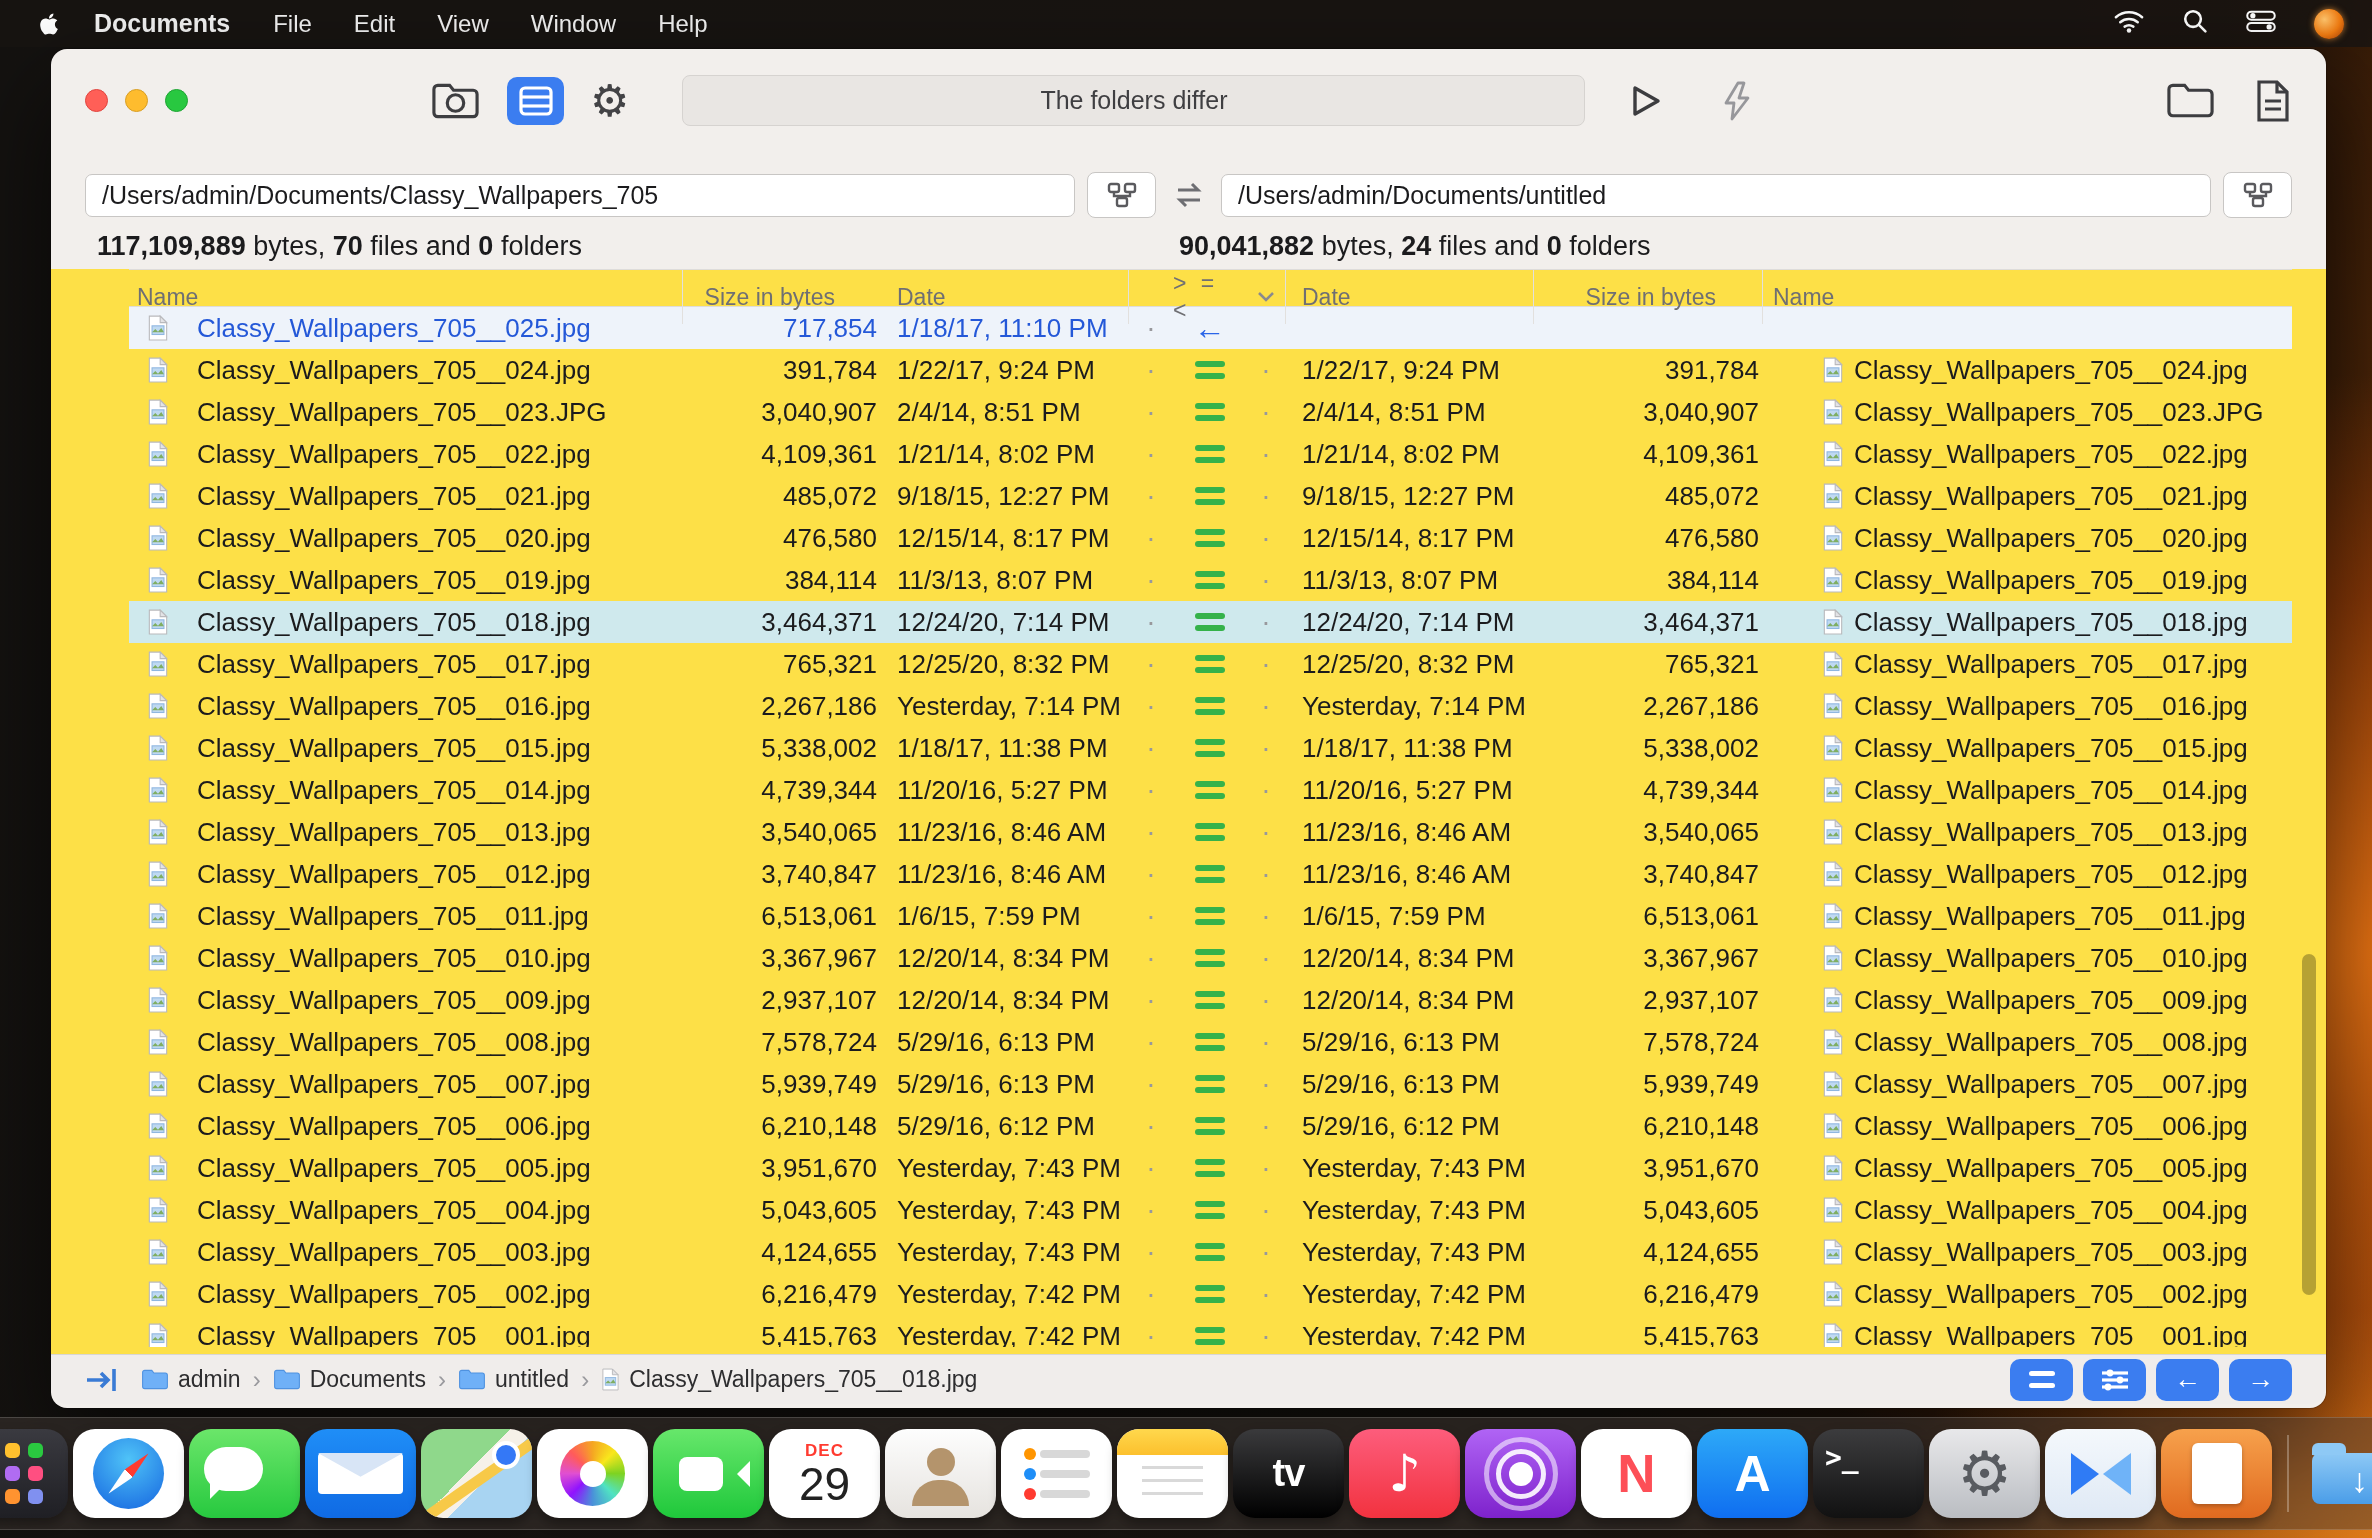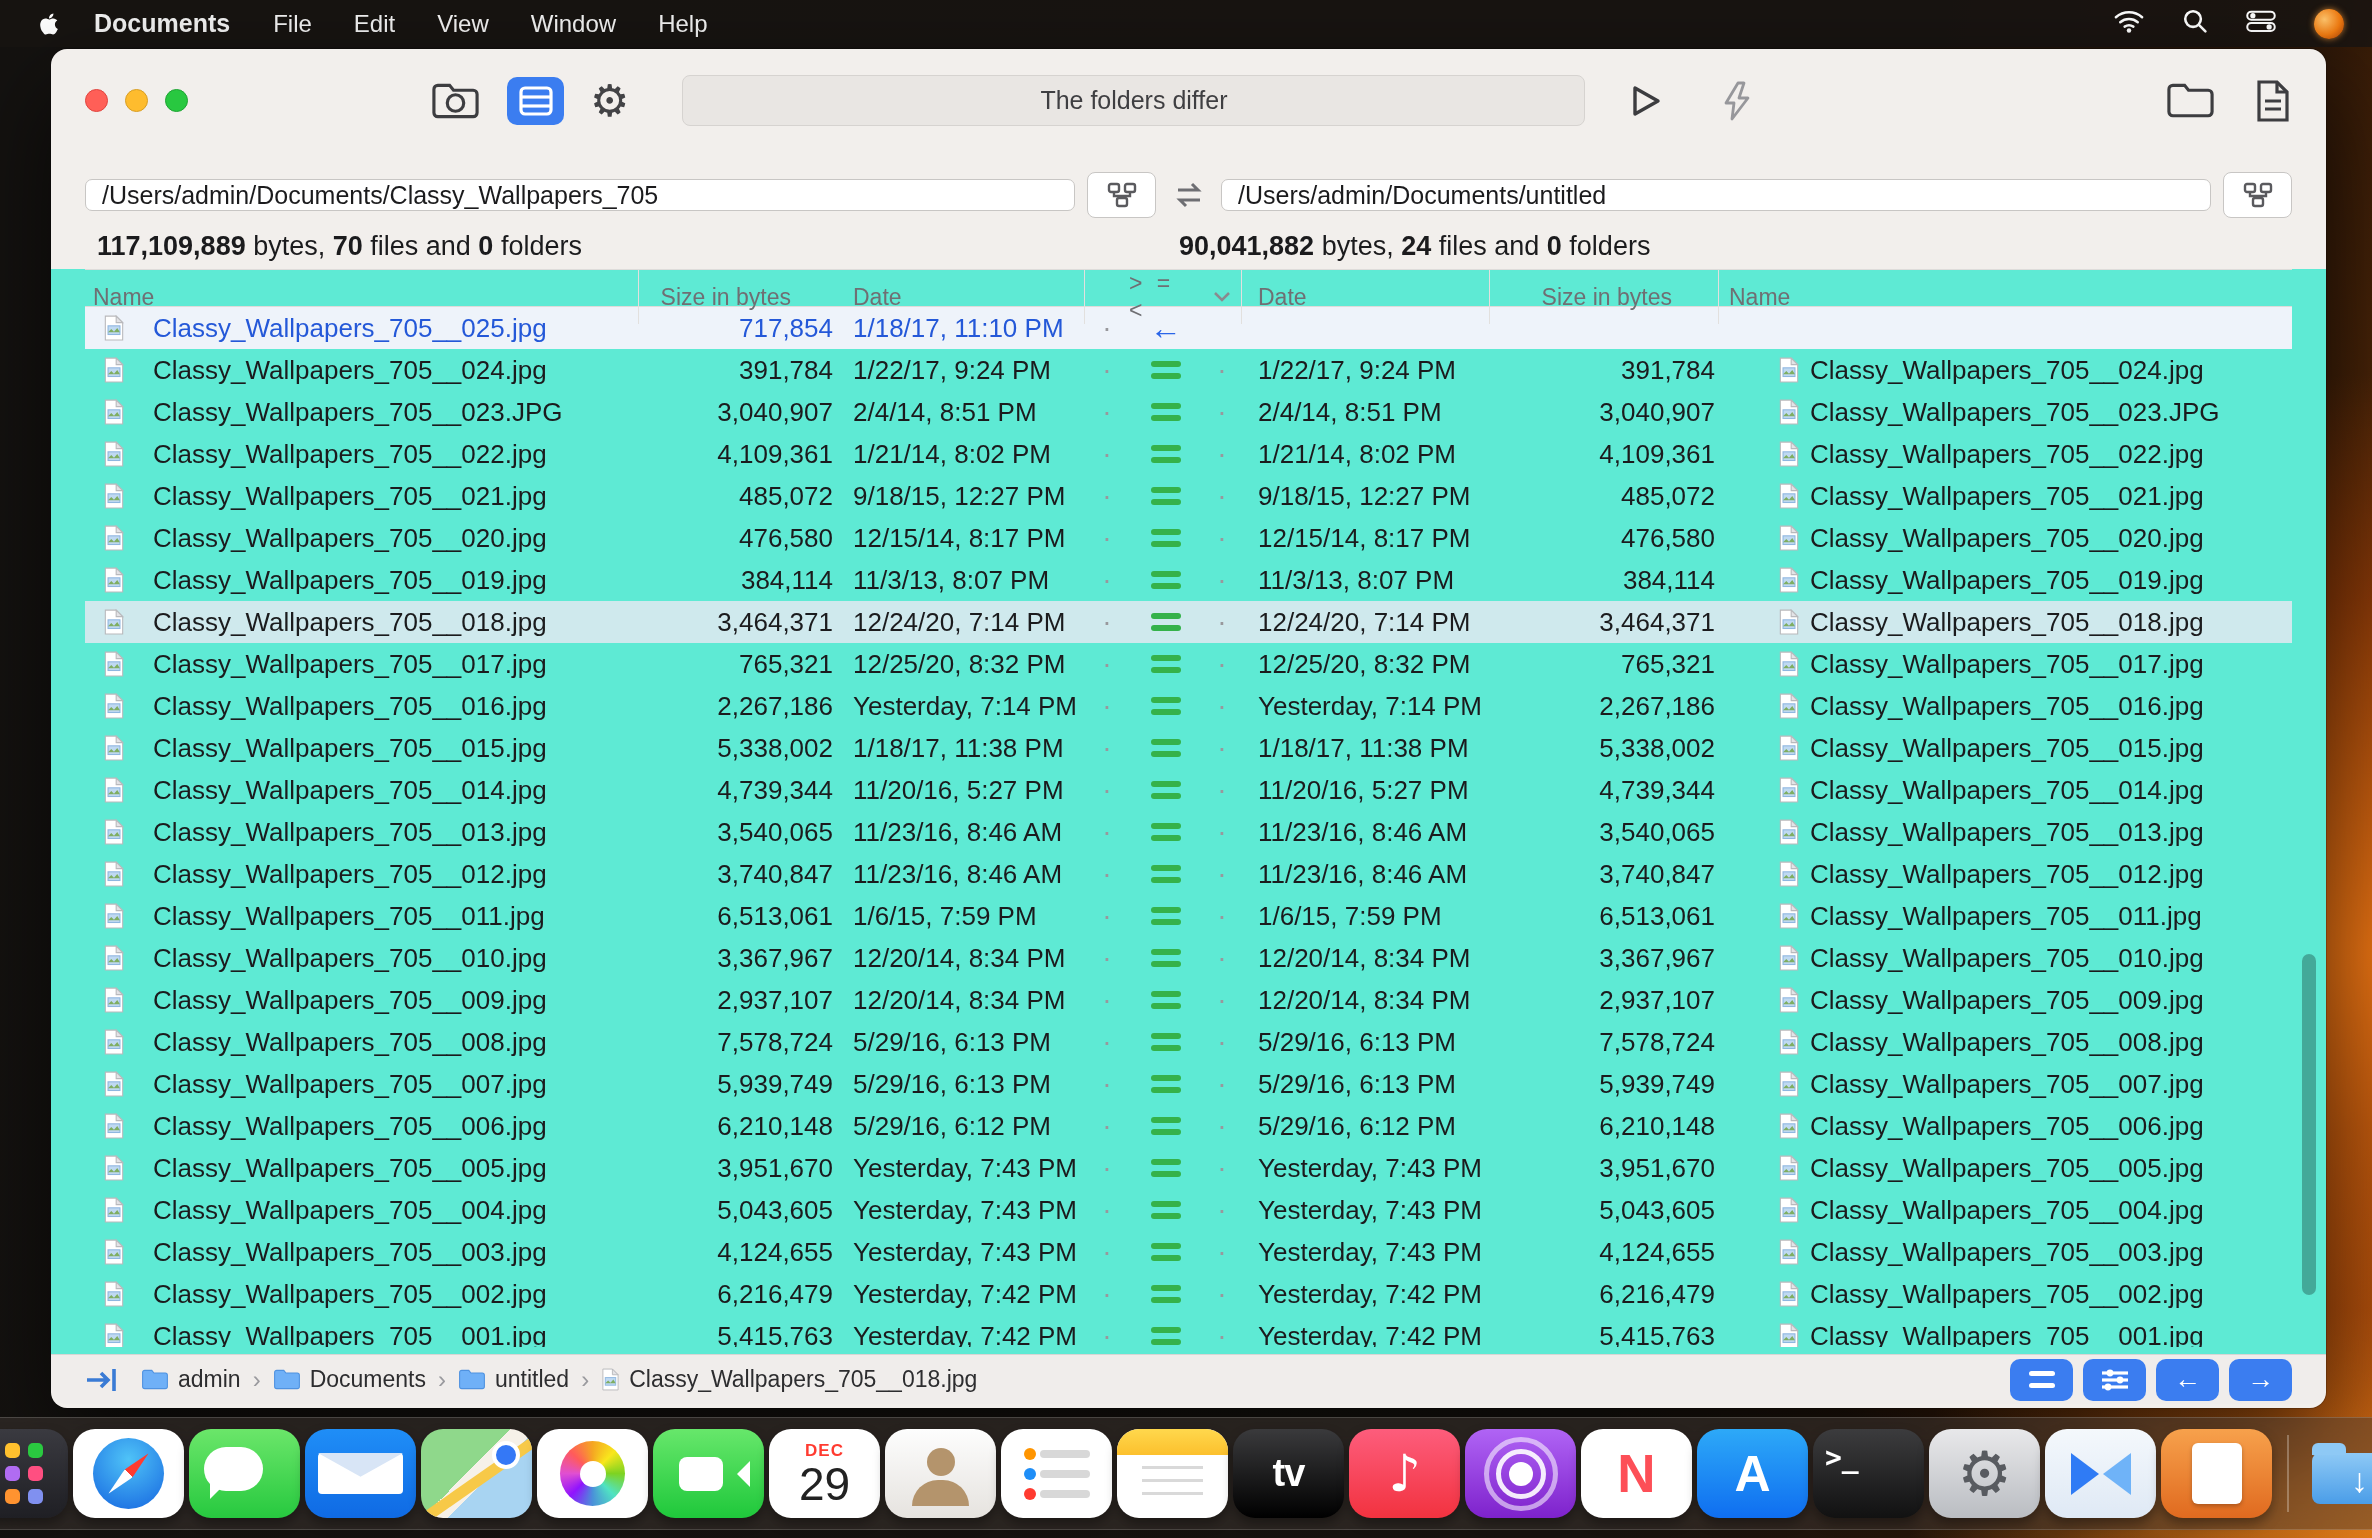--- a/index.html
+++ b/index.html
@@ -48,36 +48,36 @@
     display:flex; align-items:center; justify-content:center;
     font-size:25px; color:#3f3f42; }
   .tb-play { margin-left:40px; }
   .tb-bolt { margin-left:55px; }
   .tb-folder { margin-left:auto; }
   .tb-doc { margin-left:38px; }
 
   
   .paths-row { position:absolute; top:123px; left:34px; right:34px; height:46px;
     display:flex; align-items:center; }
-  .path-field { flex:1 1 0; height:32px; background:#fff; border:1px solid #c8c6c4;
+  .path-field { flex:1 1 0; height:43px; background:#fff; border:1px solid #c8c6c4;
     border-radius:7px; font-family:inherit; font-size:25px; color:#1b1b1d; padding:0 16px; outline:none; }
   .browse-btn { width:69px; height:46px; margin-left:12px; background:#fff;
     border:1px solid #c8c6c4; border-radius:8px; display:flex; align-items:center; justify-content:center; }
   .swap { width:65px; display:flex; align-items:center; justify-content:center; }
 
   
   .stats-row { position:absolute; top:178px; left:34px; right:34px; height:40px; font-size:27px; color:#1b1b1d; }
   .stats { position:absolute; top:4px; white-space:pre; }
   .stats b { font-weight:700; }
   .stats-left { left:12px; }
   .stats-right { left:1094px; }
 
   
   .table-block { position:absolute; top:220px; left:0; right:0; bottom:50px;
-    background:#5eead4; overflow:hidden; }
+    background:#fde047; overflow:hidden;padding-left:44px; }
   .t-inner { margin:0 34px; }
   .grid-cols { display:grid; grid-template-columns:554px 198px 248px 44px 73px 40px 248px 229px 1fr; }
   .thead { height:38px; align-items:center; font-size:23px; color:#6f6f73;
     border-top:1px solid #dedcda; border-bottom:1px solid #dedcda; }
   .th { height:100%; display:flex; align-items:center; }
   .sep { border-right:1px solid #e2e0de; }
   .th-name-l { padding-left:8px; }
   .th-size { justify-content:flex-end; padding-right:46px; }
   .th-date { padding-left:16px; }
   .th-cmp { justify-content:center; letter-spacing:4px; }

